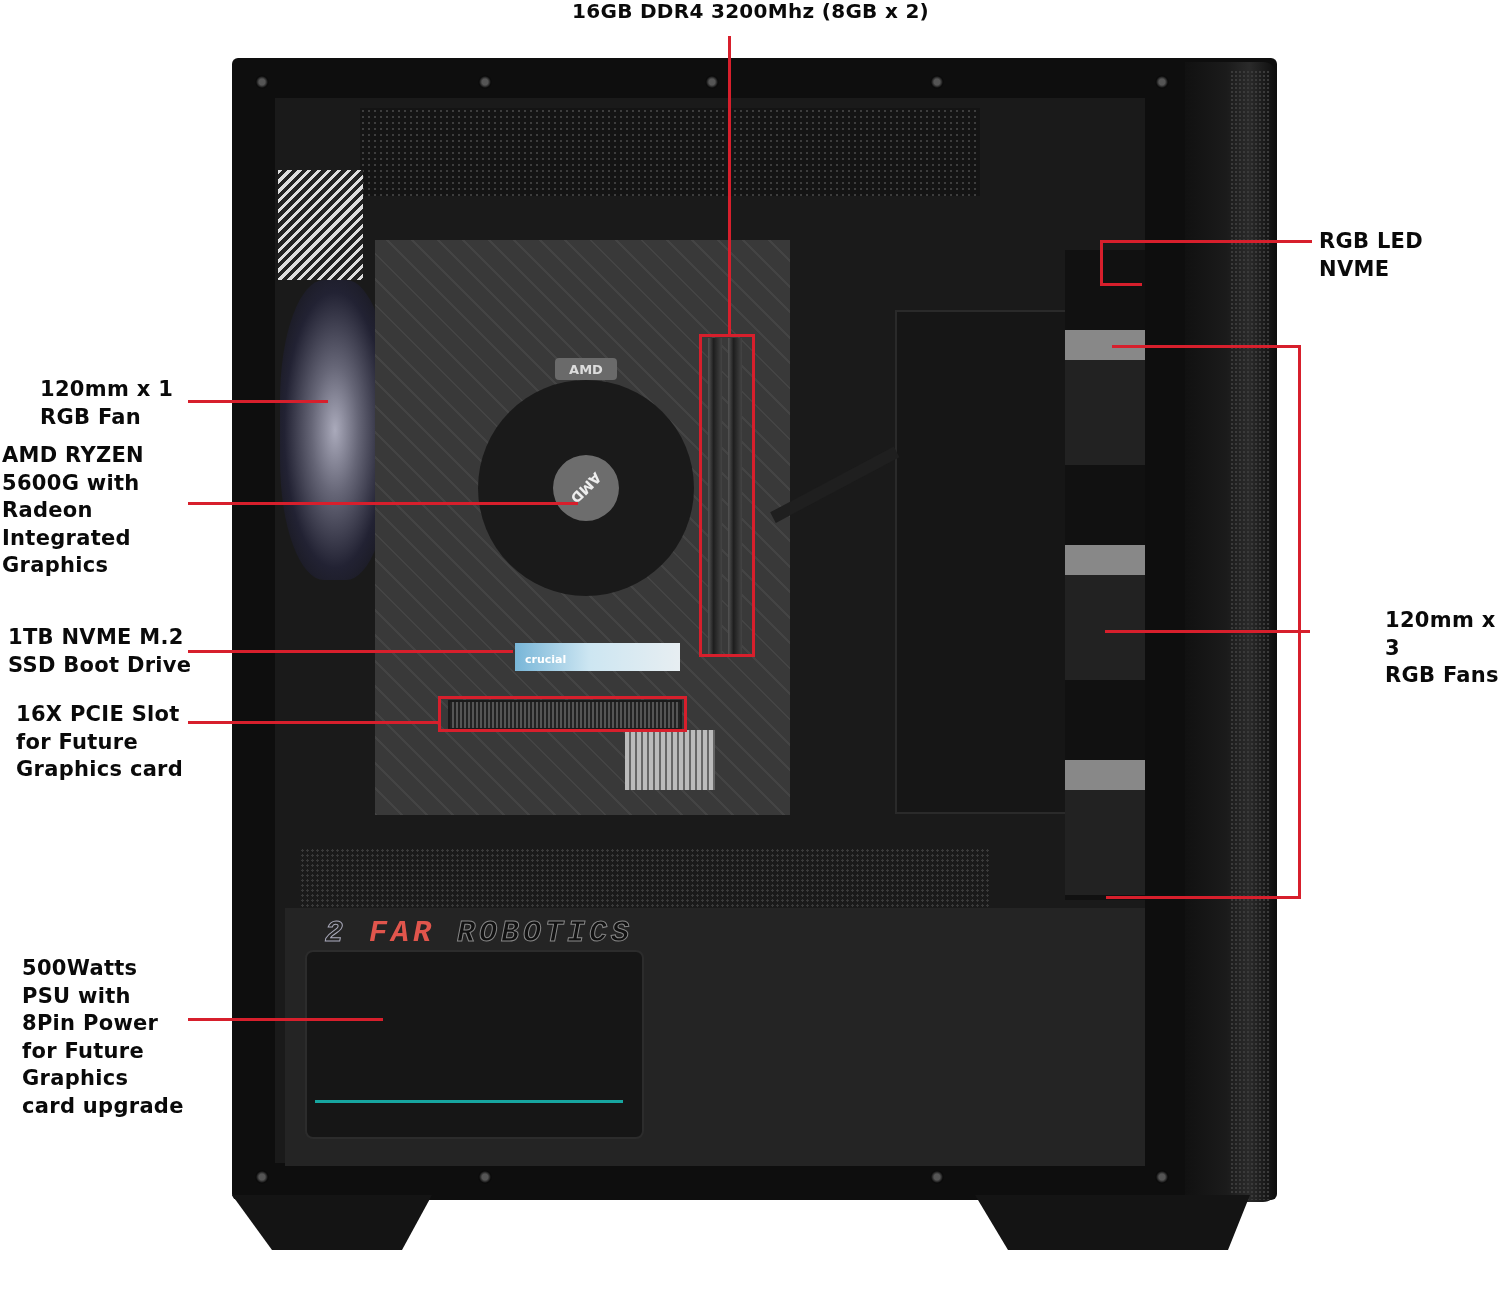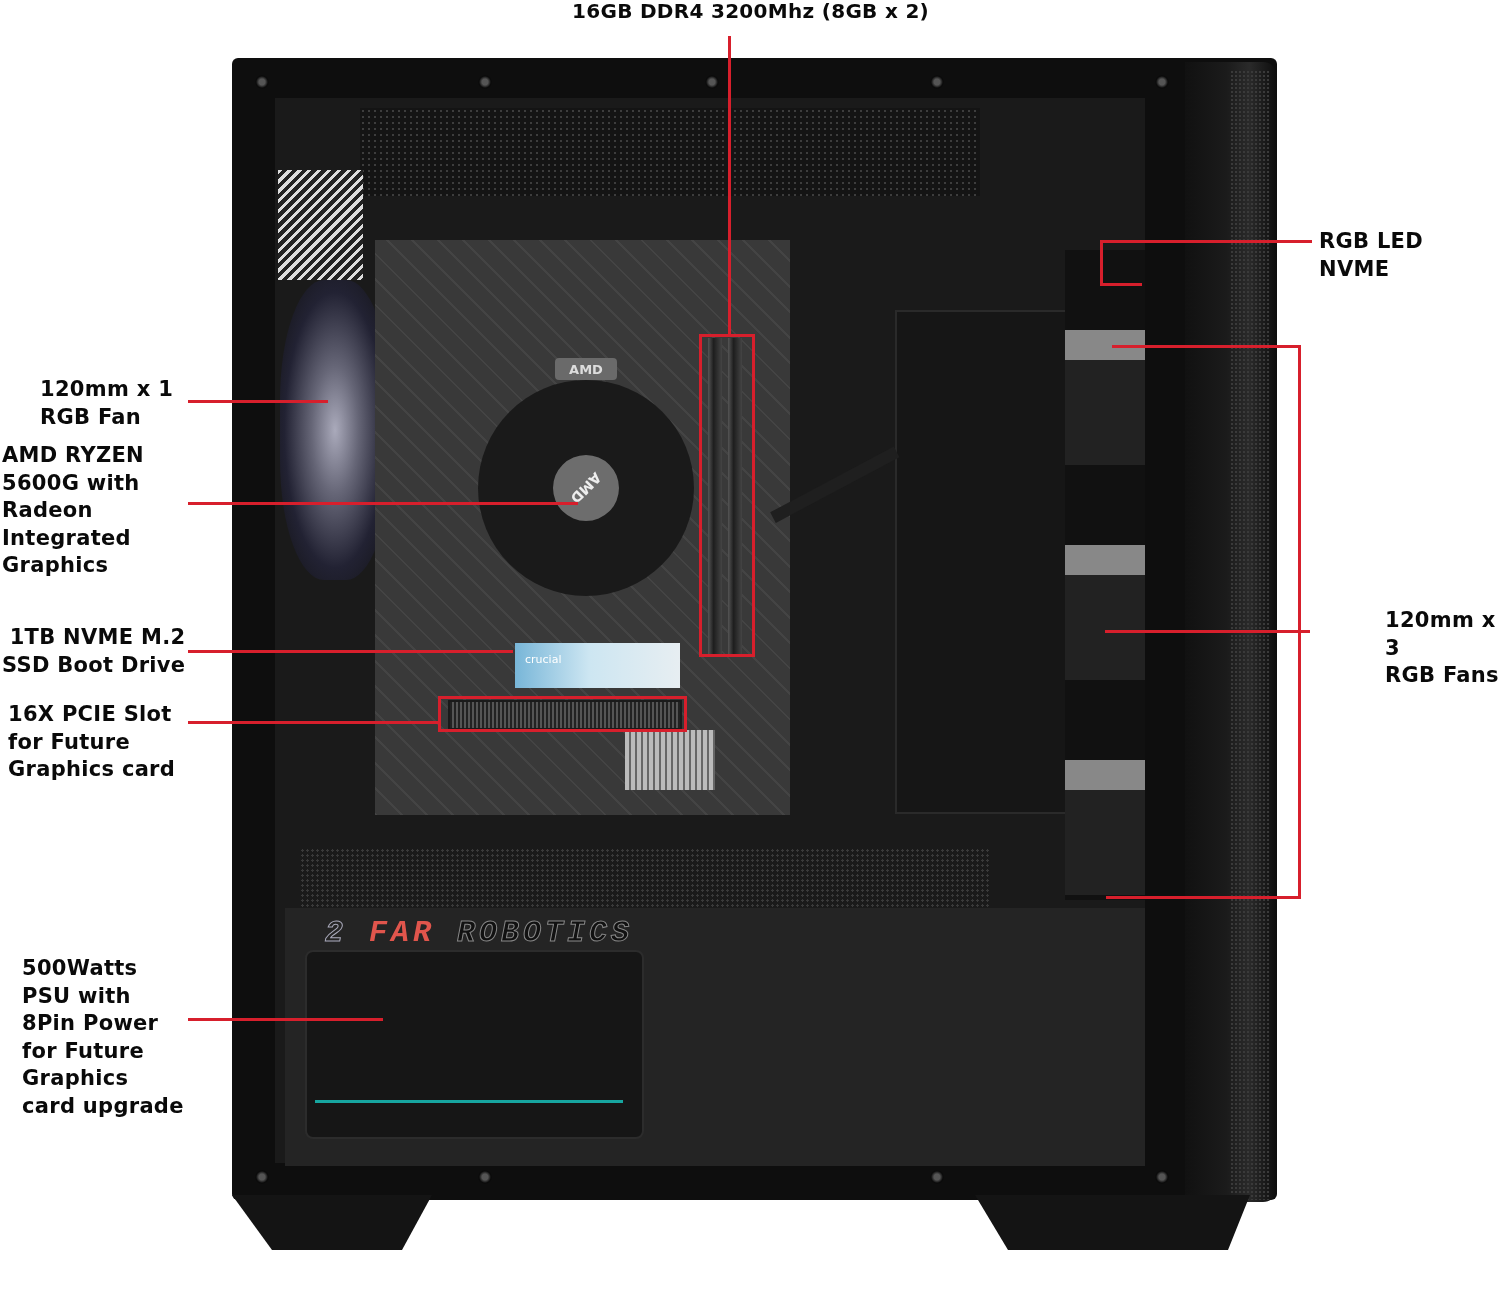--- a/index.html
+++ b/index.html
@@ -13,21 +13,21 @@
   .interior{position:absolute;left:275px;top:98px;width:870px;height:1065px;background:#1a1a1a;}
   .top-mesh{position:absolute;left:360px;top:108px;width:620px;height:88px;background-color:#141414;background-image:radial-gradient(#3d3d3d 1.2px,transparent 1.4px);background-size:6px 6px;}
   .back-vent{position:absolute;left:278px;top:170px;width:85px;height:110px;background:repeating-linear-gradient(135deg,#ddd 0 3px,#222 3px 7px);}
   .rear-fan{position:absolute;left:280px;top:280px;width:110px;height:300px;border-radius:40%;background:radial-gradient(ellipse at center,#aab 0%,#667 30%,#223 65%,#111 100%);}
   .mobo{position:absolute;left:375px;top:240px;width:415px;height:575px;background:#3a3a3a;background-image:repeating-linear-gradient(45deg,#444 0 2px,#393939 2px 18px);}
   .cooler{position:absolute;left:478px;top:380px;width:216px;height:216px;border-radius:50%;background:radial-gradient(circle,#777 0 19%,#1a1a1a 20% 72%,#555 74%,#222 78%,#888 80%,#333 100%);}
   .amd-hub{position:absolute;left:553px;top:455px;width:66px;height:66px;border-radius:50%;background:#6d6d6d;color:#eee;font-weight:bold;font-size:14px;display:flex;align-items:center;justify-content:center;transform:rotate(135deg);}
   .amd-plate{position:absolute;left:555px;top:358px;width:62px;height:22px;background:#6a6a6a;color:#ddd;font-size:13px;font-weight:bold;display:flex;align-items:center;justify-content:center;border-radius:4px;}
   .ram1,.ram2{position:absolute;top:338px;width:14px;height:318px;background:linear-gradient(90deg,#555,#1e1e1e 40%,#444);}
   .ram1{left:708px;}.ram2{left:728px;}
-  .ssd{position:absolute;left:515px;top:643px;width:165px;height:45px;background:linear-gradient(90deg,#78b6d8,#cde6f2 45%,#e7eef2);font-size:11px;color:#fff;font-weight:normal;}
+  .ssd{position:absolute;left:515px;top:643px;width:165px;height:28px;background:linear-gradient(90deg,#78b6d8,#cde6f2 45%,#e7eef2);font-size:11px;color:#fff;font-weight:bold;}
   .ssd span{position:absolute;left:10px;top:10px;}
   .pcie{position:absolute;left:448px;top:700px;width:230px;height:26px;background:repeating-linear-gradient(90deg,#222 0 2px,#555 2px 4px);border:2px solid #1a1a1a;}
   .chipset{position:absolute;left:625px;top:730px;width:90px;height:60px;background:repeating-linear-gradient(90deg,#bbb 0 4px,#666 4px 6px);}
   .shroud-top{position:absolute;left:300px;top:848px;width:690px;height:60px;background-color:#1a1a1a;background-image:radial-gradient(#3a3a3a 1px,transparent 1.3px);background-size:5px 5px;}
   .shroud{position:absolute;left:285px;top:908px;width:860px;height:258px;background:#242424;}
   .brand{position:absolute;left:325px;top:916px;font-size:30px;font-style:italic;font-weight:bold;letter-spacing:4px;font-family:Liberation Mono, monospace;}
   .brand .b1{color:transparent;-webkit-text-stroke:1px #aab;}
   .brand .b2{color:#e0554c;}
   .brand .b3{color:#111;-webkit-text-stroke:1px #888;}
   .psu{position:absolute;left:305px;top:950px;width:335px;height:185px;background:#161616;border:2px solid #2c2c2c;border-radius:8px;}
@@ -107,23 +107,23 @@
 <div class="line" style="left:1106px;top:896px;width:195px;height:3px"></div>
 
 <div class="label" style="left:572px;top:-2px;font-size:20px">16GB DDR4 3200Mhz (8GB x 2)</div>
 <div class="label" style="left:40px;top:376px;text-align:left">120mm x 1
 RGB Fan</div>
 <div class="label" style="left:2px;top:442px">AMD RYZEN
 5600G with
 Radeon
 Integrated
 Graphics</div>
-<div class="label" style="left:2px;top:624px;text-align:right">1TB NVME M.2
+<div class="label" style="left:8px;top:624px;text-align:left">1TB NVME M.2
 SSD Boot Drive</div>
-<div class="label" style="left:8px;top:701px">16X PCIE Slot
+<div class="label" style="left:16px;top:701px">16X PCIE Slot
 for Future
 Graphics card</div>
 <div class="label" style="left:22px;top:955px">500Watts
 PSU with
 8Pin Power
 for Future
 Graphics
 card upgrade</div>
 <div class="label" style="left:1319px;top:228px">RGB LED NVME</div>
 <div class="label" style="left:1385px;top:607px">120mm x 3

